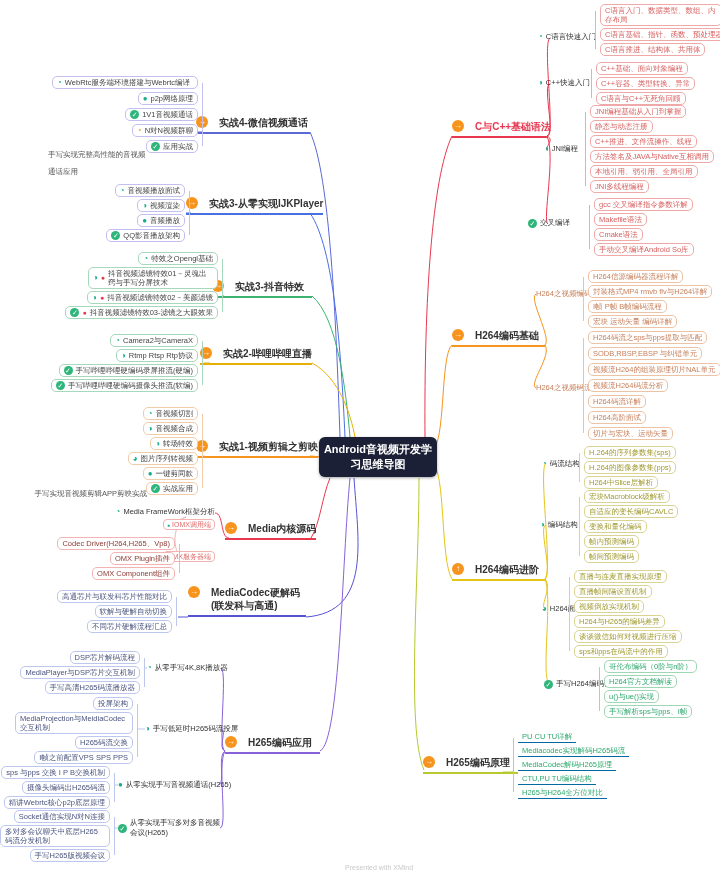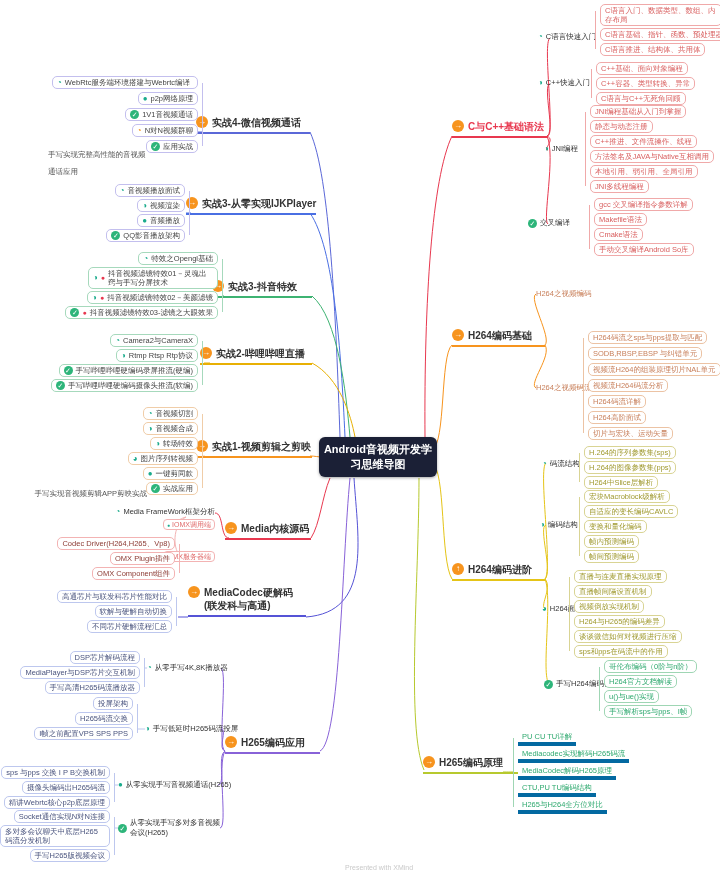--- a/index.html
+++ b/index.html
@@ -1,32 +1,32 @@
 <!DOCTYPE html>
 <html><head>
 <meta charset="utf-8">
 <style>
   html,body{margin:0;padding:0;background:#fff;}
   #canvas{position:relative;width:720px;height:881px;background:#fff;overflow:hidden;
           font-family:"Liberation Sans","DejaVu Sans",sans-serif;}
   svg.links{position:absolute;left:0;top:0;z-index:0;}
   .nd{position:absolute;z-index:2;white-space:nowrap;}
-  .main{display:flex;align-items:flex-start;gap:4px;font-size:10px;font-weight:bold;color:#333;
+  .main{display:flex;align-items:flex-start;gap:11px;font-size:10px;font-weight:bold;color:#333;
         line-height:13px;padding:0 0 3px 0;border-bottom:2px solid #888;}
   .wrap{white-space:normal;}
   .sub{display:flex;align-items:center;gap:3px;font-size:7.5px;color:#333;line-height:10px;}
   .sub2{font-size:7.5px;color:#c8805c;line-height:10px;}
   .stack{position:absolute;z-index:2;display:flex;flex-direction:column;gap:2px;align-items:flex-start;}
   .stack::before{content:"";position:absolute;left:-5px;top:7px;bottom:7px;width:1px;background:var(--c,#ccc);}
   .stackL{align-items:flex-end;}
   .stackL::before{left:auto;right:-5px;}
   .leaf{display:flex;align-items:center;gap:3px;font-size:7.5px;line-height:9px;padding:1px 4px;
         border:1px solid #ccc;border-radius:5px;background:#fff;white-space:nowrap;}
   .leaf.w2{white-space:normal;}
-  .ulG{border:none;border-bottom:4px solid #0369a1;border-radius:0;color:#2fa96f;background:transparent;}
+  .ulG{border:none;border-bottom:1px solid #0369a1;border-radius:0;color:#2fa96f;background:transparent;}
   .fR{border-color:#f0a9a9;color:#d96060;}
   .fO{border-color:#ecc3a4;color:#c8805c;}
   .fY{border-color:#d9d494;color:#a09a30;}
   .fG{border-color:#9fd6b4;color:#2fa96f;}
   .fGd{border-color:#a6d9bc;color:#444;}
   .fVd{border-color:#c3bfee;color:#444;}
   .fOd{border-color:#f0cda8;color:#444;}
   .fPk{border-color:#f3b3b3;color:#8c3b34;}
   .fBd{border-color:#bdc7ee;color:#4a547e;}
   .mini{position:absolute;z-index:2;display:flex;align-items:center;gap:2px;font-size:7px;line-height:9px;
@@ -256,20 +256,26 @@
   <div class="leaf fR">方法签名及JAVA与Native互相调用</div>
   <div class="leaf fR">本地引用、弱引用、全局引用</div>
   <div class="leaf fR">JNI多线程编程</div>
 </div>
 <div class="stack" style="left:594px;top:198px;--c:#f0a9a9">
   <div class="leaf fR">gcc 交叉编译指令参数详解</div>
   <div class="leaf fR">Makefile语法</div>
   <div class="leaf fR">Cmake语法</div>
   <div class="leaf fR">手动交叉编译Android So库</div>
 </div>
+<div class="stack" style="left:588px;top:270px;--c:#ecc3a4">
+  <div class="leaf fO">H264信源编码器流程详解</div>
+  <div class="leaf fO">封装格式MP4 rmvb flv与H264详解</div>
+  <div class="leaf fO">I帧 P帧 B帧编码流程</div>
+  <div class="leaf fO">宏块 运动矢量 编码详解</div>
+</div>
 <div class="stack" style="left:588px;top:331px;gap:3px;--c:#ecc3a4">
   <div class="leaf fO">H264码流之sps与pps提取与匹配</div>
   <div class="leaf fO">SODB,RBSP,EBSP 与纠错单元</div>
   <div class="leaf fO">视频流H264的组装原理切片NAL单元</div>
   <div class="leaf fO">视频流H264码流分析</div>
   <div class="leaf fO">H264码流详解</div>
   <div class="leaf fO">H264高阶面试</div>
   <div class="leaf fO">切片与宏块、运动矢量</div>
 </div>
 <div class="stack" style="left:584px;top:446px;--c:#d9d494">
@@ -431,20 +437,21 @@
 </div>
 
 <div class="stack stackL" style="right:580px;top:651px;--c:#bdc7ee">
   <div class="leaf fBd">DSP芯片解码流程</div>
   <div class="leaf fBd">MediaPlayer与DSP芯片交互机制</div>
   <div class="leaf fBd">手写高清H265码流播放器</div>
 </div>
 
 <div class="stack stackL" style="right:587px;top:697px;--c:#bdc7ee">
   <div class="leaf fBd">投屏架构</div>
+  <div class="leaf fBd w2" style="width:108px">MediaProjection与MeidiaCodec交互机制</div>
   <div class="leaf fBd">H265码流交换</div>
   <div class="leaf fBd">I帧之前配置VPS SPS PPS</div>
 </div>
 
 <div class="stack stackL" style="right:610px;top:766px;--c:#bdc7ee">
   <div class="leaf fBd">sps 与pps 交换 I P B交换机制</div>
   <div class="leaf fBd">摄像头编码出H265码流</div>
   <div class="leaf fBd">精讲Webrtc核心p2p底层原理</div>
 </div>
 

